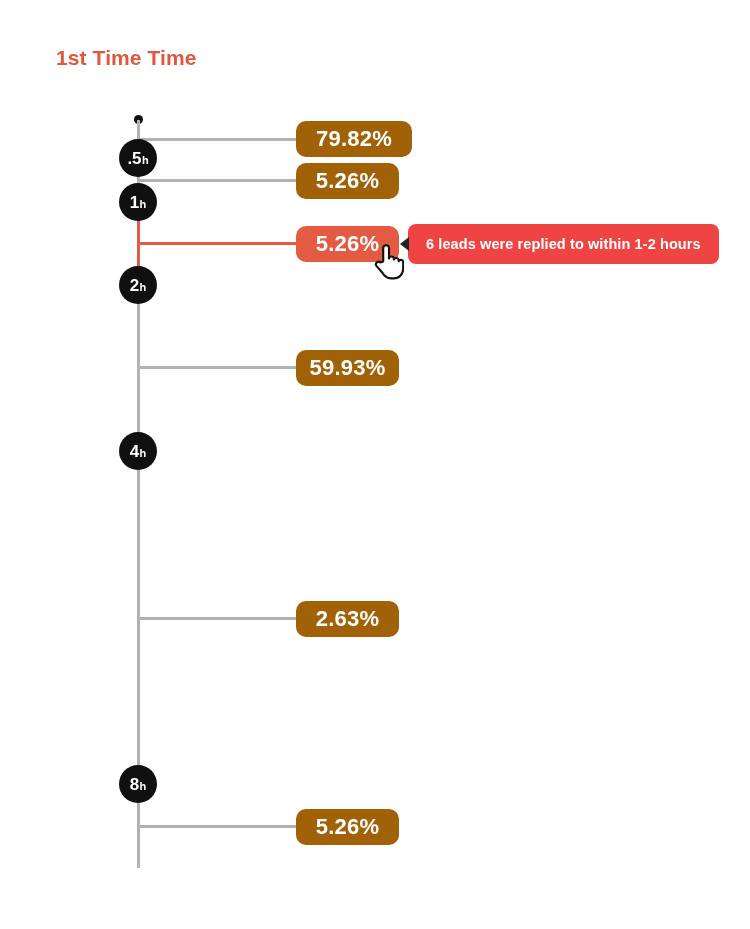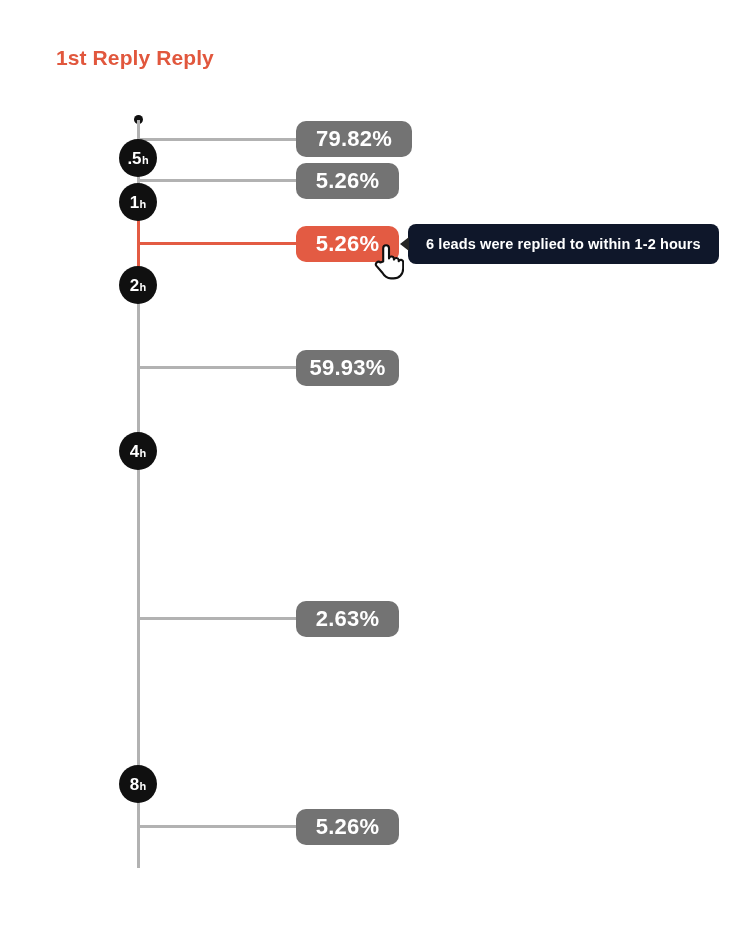--- a/index.html
+++ b/index.html
@@ -92,42 +92,42 @@
   }
   .connector.active {
     background: #e35b43;
   }
 
   
   .value-pill {
     position: absolute;
     height: 36px;
     border-radius: 10px;
-    background: #737373;
+    background: #a16207;
     color: #ffffff;
     display: flex;
     align-items: center;
     justify-content: center;
     font-size: 22px;
     font-weight: 700;
     letter-spacing: 0.2px;
     box-sizing: border-box;
     padding: 0 14px;
   }
   .value-pill.active {
     background: #e35b43;
   }
 
   
   .tooltip {
     position: absolute;
     left: 408px;
     top: 224px;
     height: 40px;
-    background: #0f172a;
+    background: #ef4444;
     border-radius: 8px;
     color: #ffffff;
     display: flex;
     align-items: center;
     padding: 0 18px;
     font-size: 14.5px;
     font-weight: 700;
     white-space: nowrap;
     letter-spacing: 0.1px;
   }
@@ -150,21 +150,21 @@
     width: 30px;
     height: 40px;
     pointer-events: none;
   }
 </style>
 </head>
 <body>
 
 <div id="chart-root">
 
-  <div class="chart-title">1st Reply Reply</div>
+  <div class="chart-title">1st Time Time</div>
 
   <div class="axis-cap-dot"></div>
   <div class="axis-line"></div>
   <div class="axis-line-active" style="top:218px;height:55px;"></div>
 
   <div class="connector" style="left:139px;top:138px;width:158px;"></div>
   <div class="connector" style="left:139px;top:179px;width:158px;"></div>
   <div class="connector active" style="left:139px;top:242px;width:158px;"></div>
   <div class="connector" style="left:139px;top:366px;width:158px;"></div>
   <div class="connector" style="left:139px;top:617px;width:158px;"></div>

